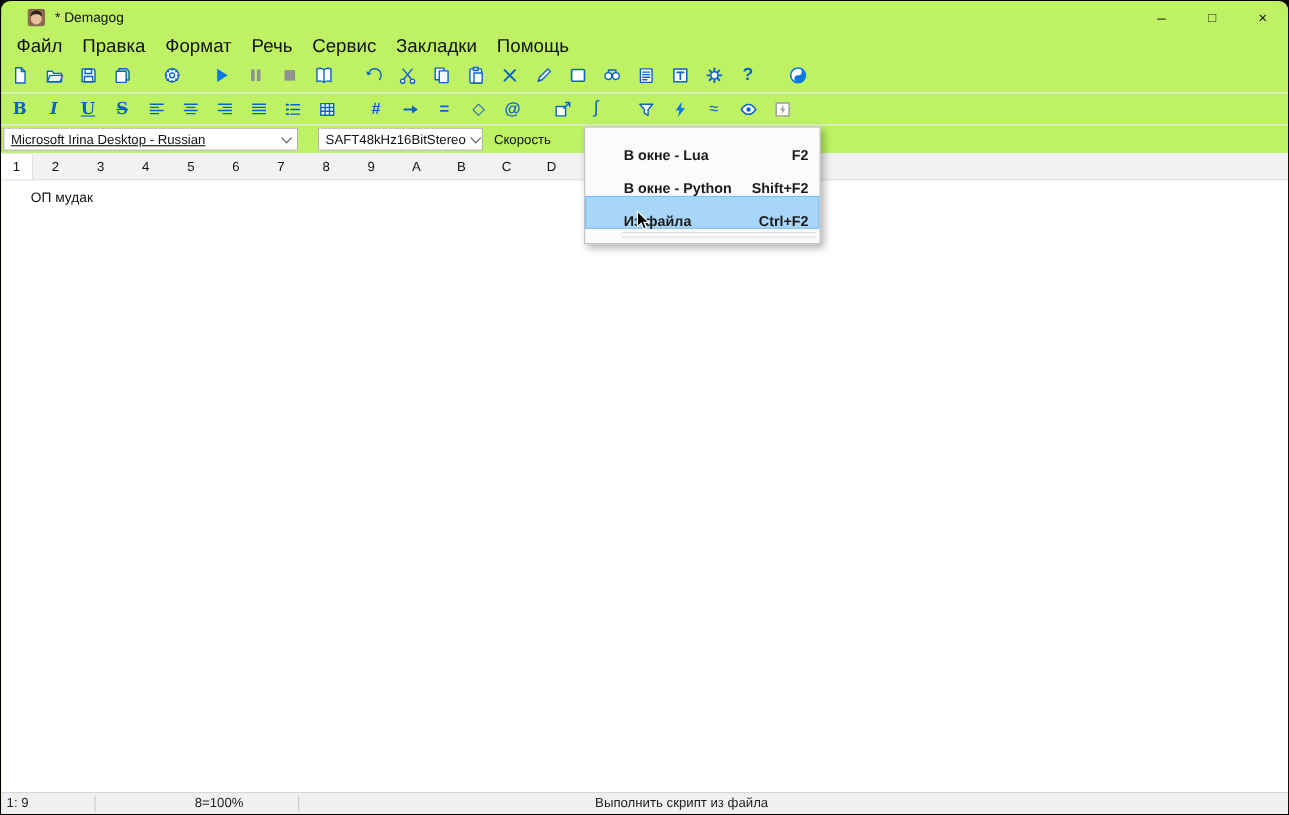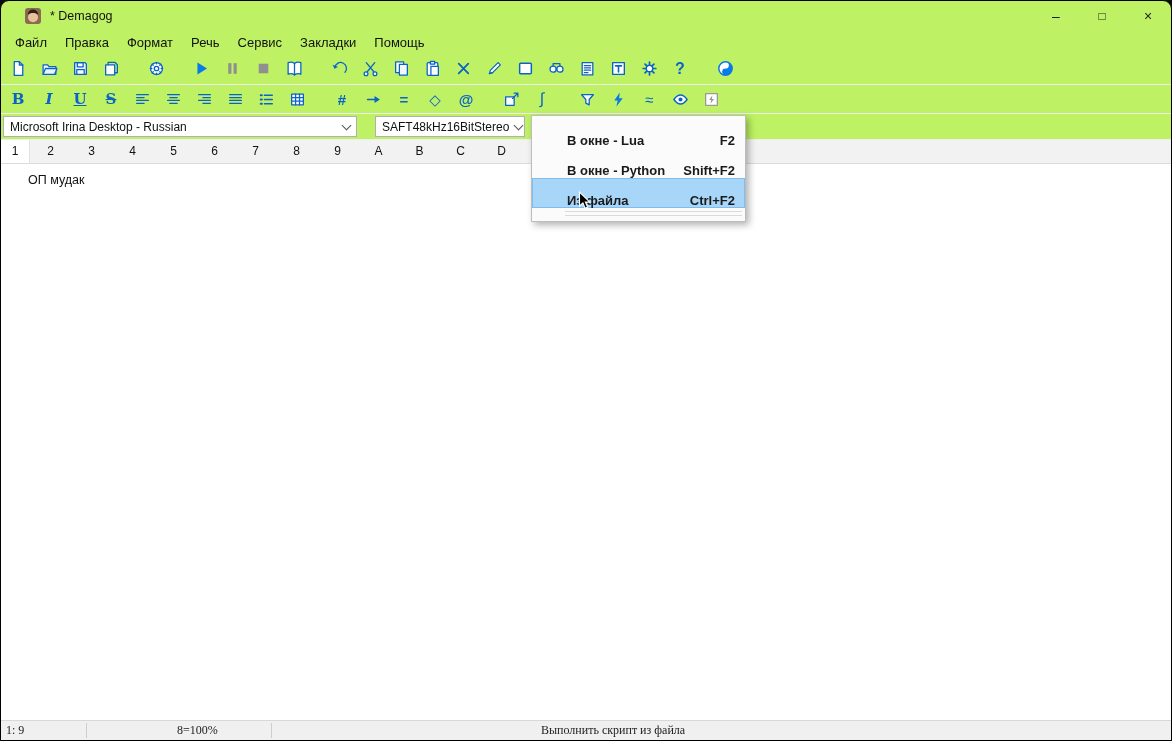--- a/index.html
+++ b/index.html
@@ -11,59 +11,59 @@
   .titlebar{height:30px;display:flex;align-items:center;padding-left:24px;flex:0 0 auto;}
   .app-icon{width:16px;height:16px;margin-right:9px;flex:0 0 auto;}
   .title-text{font-size:12.5px;color:#111;}
   .win-controls{margin-left:auto;display:flex;height:30px;}
   .win-btn{width:46px;height:30px;display:flex;align-items:center;justify-content:center;
     font-size:14px;color:#222;cursor:default;}
   .win-btn.max{font-size:12px;}
 
   
   .menubar{height:22px;display:flex;align-items:center;padding-left:5px;flex:0 0 auto;}
-  .menu-item{padding:2px 9px;font-size:13px;color:#111;}
+  .menu-item{padding:2px 9px;font-size:17px;color:#111;}
 
   
   .toolbar{display:flex;align-items:center;padding-left:3px;flex:0 0 auto;border-bottom:1px solid #ededed;}
   .toolbar.main{height:31px;}
   .toolbar.fmt{height:28px;}
   .tbi{width:28px;height:25px;display:flex;align-items:center;justify-content:center;margin-right:3px;}
   .tbi svg{display:block;}
   .tb-gap{width:14px;height:10px;}
   .g{color:#0a63c9;font-weight:bold;font-size:15px;line-height:1;}
   .gser{font-family:"DejaVu Serif",serif;}
   .gi{font-style:italic;}
   .gu{text-decoration:underline;}
   .gs{text-decoration:line-through;}
   .gn{font-weight:normal;}
 
   
   .voicebar{height:25px;display:flex;align-items:center;padding-left:2px;flex:0 0 auto;border-bottom:1px solid #ededed;}
   .select{height:21px;box-sizing:border-box;border:1px solid #b0b0b0;display:flex;align-items:center;
     justify-content:space-between;padding:0 6px;font-size:12px;background:#fff;color:#111;}
-  .sel-voice{width:354px;}
+  .sel-voice{width:268px;text-decoration:underline;}
   .sel-format{width:150px;margin-left:18px;}
   .chev{width:6px;height:6px;border-right:1.4px solid #555;border-bottom:1.4px solid #555;
     transform:rotate(45deg);margin-top:-3px;margin-left:6px;flex:0 0 auto;}
   .speed-label{font-size:12px;margin-left:10px;color:#111;white-space:nowrap;}
 
   
   .tabbar{height:23px;background:#f2f2f2;display:flex;align-items:stretch;border-bottom:1px solid #dcdcdc;flex:0 0 auto;}
   .tab{width:41px;text-align:center;font-size:12px;line-height:22px;color:#111;}
   .tab.active{background:#fff;width:28px;border-right:1px solid #e2e2e2;}
 
   
   .editor{flex:1 1 auto;background:#fff;position:relative;}
   .editor-text{position:absolute;left:27px;top:9px;font-size:12.5px;color:#111;}
 
   
   .statusbar{height:19px;background:#f0f0f0;border-top:1px solid #d8d8d8;position:relative;
     font-size:12px;color:#222;flex:0 0 auto;}
-  .sb-item{position:absolute;top:2px;white-space:nowrap;font-family:Liberation Serif, serif;}
+  .sb-item{position:absolute;top:2px;white-space:nowrap;}
   .sb-pos{left:5px;}
   .sb-zoom{left:176px;}
   .sb-hint{left:540px;}
   .sb-div{position:absolute;top:2px;bottom:2px;width:1px;background:#cdcdcd;}
   .sb-div1{left:85px;}
   .sb-div2{left:270px;}
 
   
   .context-menu{position:absolute;left:530px;top:114px;width:213px;background:#fbfbfb;
     border:1px solid #bdbdbd;box-shadow:3px 3px 7px rgba(0,0,0,0.3);padding:2px 0;z-index:40;}

